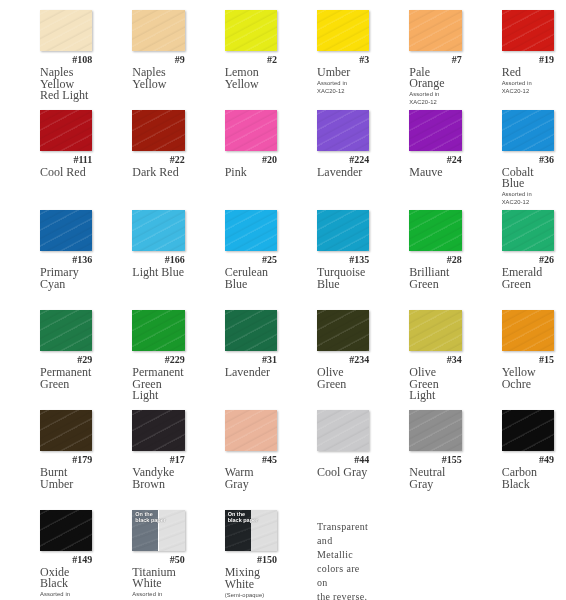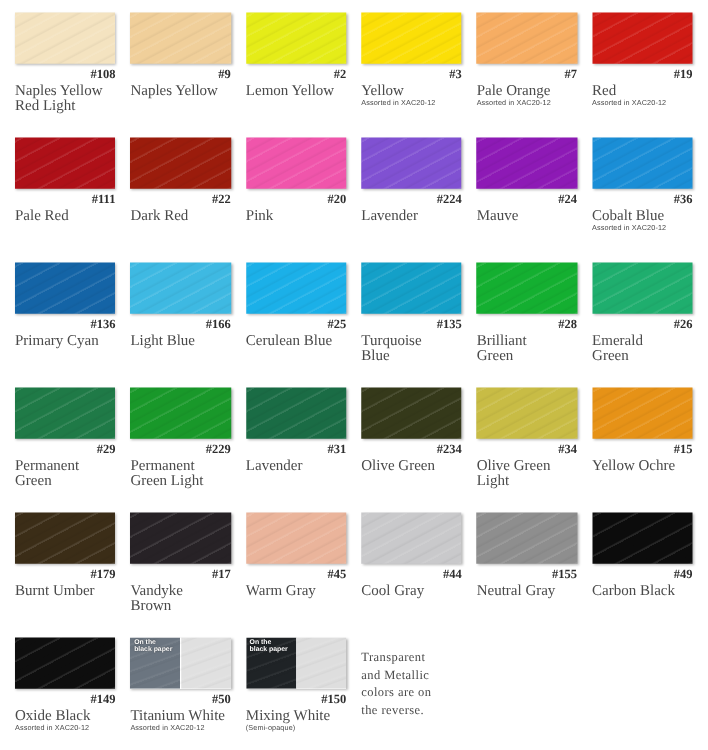--- a/index.html
+++ b/index.html
@@ -27,20 +27,21 @@
     row-gap: 0px;
   }
 
   .cell {
     position: relative;
     box-sizing: border-box;
     padding: 0 6px 0 6px;
     display: flex;
     flex-direction: column;
     align-items: stretch;
+    margin-left: 28px;
   }
 
   .swatch-wrap {
     position: relative;
     height: 42px;
     margin-top: 4px;
     display: block;
   }
 
   .swatch {
@@ -175,21 +176,21 @@
         <div class="swatch" style="background: rgb(229, 236, 24);"></div>
       </div>
       <div class="num">#2</div>
       <div class="name">Lemon Yellow</div>
     </div>
     <div class="cell">
       <div class="swatch-wrap">
         <div class="swatch" style="background: rgb(251, 223, 7);"></div>
       </div>
       <div class="num">#3</div>
-      <div class="name">Yellow</div>
+      <div class="name">Umber</div>
       <div class="sub">Assorted in XAC20-12</div>
     </div>
     <div class="cell">
       <div class="swatch-wrap">
         <div class="swatch" style="background: rgb(246, 173, 99);"></div>
       </div>
       <div class="num">#7</div>
       <div class="name">Pale Orange</div>
       <div class="sub">Assorted in XAC20-12</div>
     </div>
@@ -199,21 +200,21 @@
       </div>
       <div class="num">#19</div>
       <div class="name">Red</div>
       <div class="sub">Assorted in XAC20-12</div>
     </div>
     <div class="cell">
       <div class="swatch-wrap">
         <div class="swatch" style="background: rgb(174, 16, 24);"></div>
       </div>
       <div class="num">#111</div>
-      <div class="name">Pale Red</div>
+      <div class="name">Cool Red</div>
     </div>
     <div class="cell">
       <div class="swatch-wrap">
         <div class="swatch" style="background: rgb(155, 28, 12);"></div>
       </div>
       <div class="num">#22</div>
       <div class="name">Dark Red</div>
     </div>
     <div class="cell">
       <div class="swatch-wrap">

